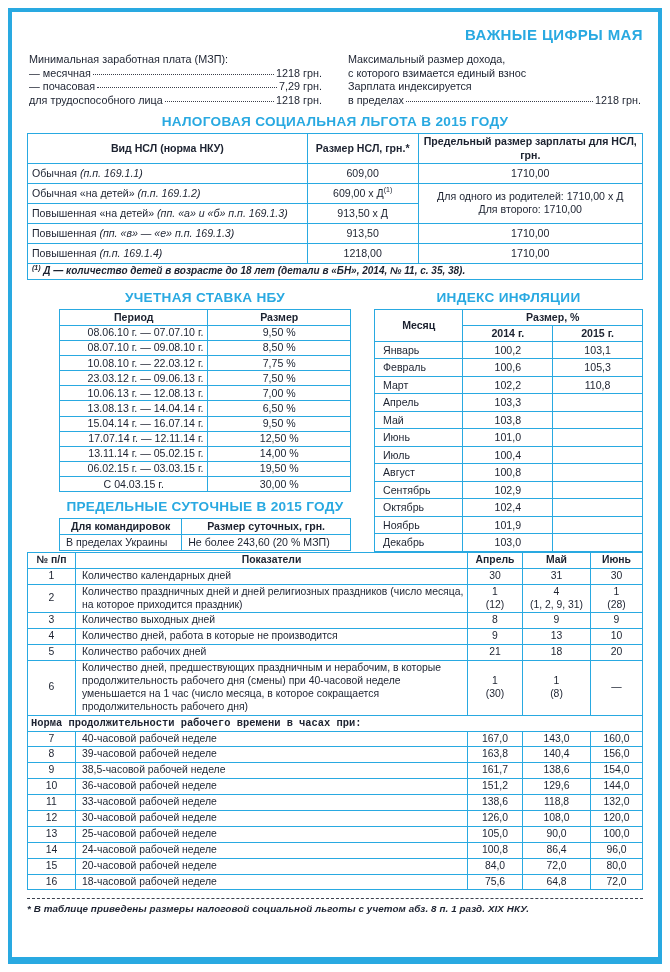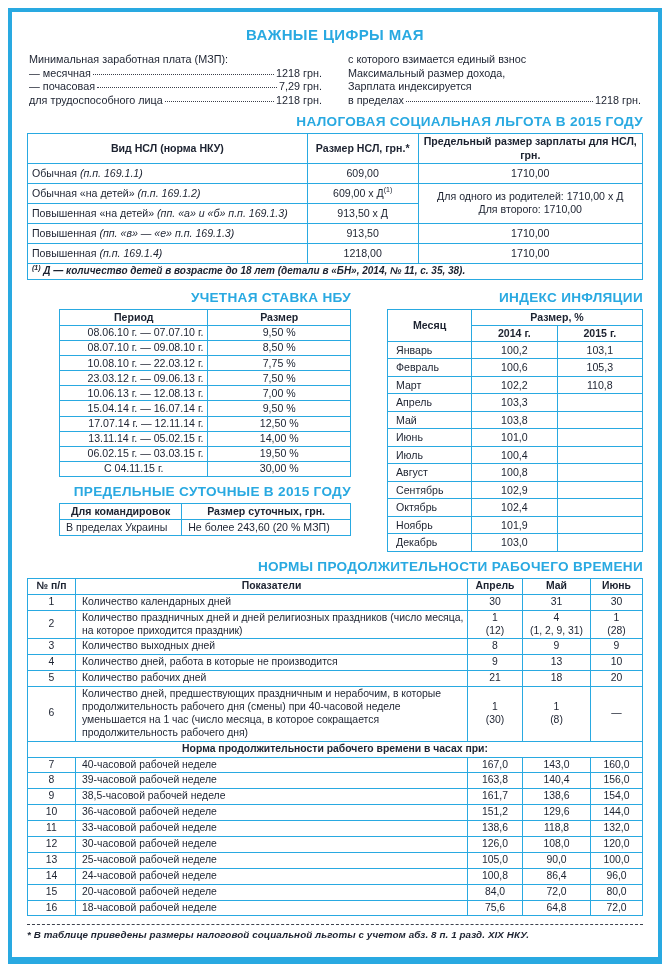--- a/index.html
+++ b/index.html
@@ -16,25 +16,25 @@
   }
   .page{position:relative;width:670px;height:972px;background:#fff;}
   .frame{
     position:absolute;left:8px;top:8px;right:8px;bottom:8px;
     border:4px solid var(--accent);
     border-bottom-width:7px;
     padding:12px 15px 6px 15px;
     overflow:hidden;
   }
   .h1{
-    color:var(--accent);font-weight:bold;font-size:15px;text-align:center;
+    color:var(--accent);font-weight:bold;font-size:15px;text-align:right;
     letter-spacing:.4px;margin:2px 0 10px 0;
   }
   .h2{
-    color:var(--accent);font-weight:bold;font-size:13.6px;text-align:right;
+    color:var(--accent);font-weight:bold;font-size:13.6px;text-align:center;
     letter-spacing:.3px;margin:7px 0 4px 0;white-space:nowrap;
   }
   
   .figures{display:flex;gap:26px;margin:0 2px 6px 2px;}
   .fig-col{flex:1 1 0;}
   .fig-line{display:flex;align-items:baseline;font-size:10.8px;line-height:13.6px;}
   .fig-text{white-space:nowrap;}
   .fig-dots{flex:1 1 auto;min-width:6px;margin:0 2px;border-bottom:1.3px dotted #3a3f4a;transform:translateY(-2px);}
   .fig-value{white-space:nowrap;}
   
@@ -47,34 +47,34 @@
   .tbl th{font-weight:bold;text-align:center;}
   .ctr{text-align:center;}
   .left{text-align:left;}
   .pre{white-space:pre-line;}
   .it{font-style:italic;margin-top:44px;}
   sup{font-size:7px;vertical-align:super;line-height:0;}
   
   .nsl td{height:20px;}
   .nsl .tfoot{font-weight:bold;font-style:italic;font-size:10px;text-align:left;height:16px;}
   
-  .twocol{display:flex;gap:28px;align-items:flex-start;margin-top:3px;padding-left:32px;}
+  .twocol{display:flex;gap:15px;align-items:flex-start;margin-top:3px;padding-left:32px;}
   .colL{width:292px;flex:0 0 292px;}
   .colR{flex:1 1 auto;margin-left:8px;}
   .nbu td{height:13.6px;padding-top:0.5px;padding-bottom:0.5px;}
   .nbu td.period{padding-left:7px;text-align:right;}
   .inf td{height:17.5px;}
   .inf td.month{padding-left:8px;}
   .pd td{height:15px;}
   .pd td.left{padding-left:6px;}
   
   .wt th,.wt td{font-size:10.4px;padding:1px 3px;}
   .wt td.lbl{text-align:left;padding-left:6px;}
   .wt td.num{height:15px;}
-  .wt .sec{font-weight:bold;text-align:center;height:15px;}
+  .wt .sec{font-weight:bold;text-align:left;height:15px;font-family:Liberation Mono, monospace;}
   
   .dashline{border-top:1.6px dashed var(--dash);margin:8px 0 4px 0;}
   .pagefoot{font-size:9.8px;font-weight:bold;font-style:italic;letter-spacing:.1px;}
 </style>
 </head>
 <body>
 
 <div class="page">
   <div class="frame">
 
@@ -96,24 +96,24 @@
             <span class="fig-value">7,29 грн.</span>
           </div>
           <div class="fig-line">
             <span class="fig-text">для трудоспособного лица</span>
             <span class="fig-dots"></span>
             <span class="fig-value">1218 грн.</span>
           </div>
         </div>
       <div class="fig-col" id="fig-right">
           <div class="fig-line">
+            <span class="fig-text">Максимальный размер дохода,</span>
+          </div>
+          <div class="fig-line">
             <span class="fig-text">с которого взимается единый взнос</span>
-          </div>
-          <div class="fig-line">
-            <span class="fig-text">Максимальный размер дохода,</span>
           </div>
           <div class="fig-line">
             <span class="fig-text">Зарплата индексируется</span>
           </div>
           <div class="fig-line">
             <span class="fig-text">в пределах</span>
             <span class="fig-dots"></span>
             <span class="fig-value">1218 грн.</span>
           </div>
         </div>
@@ -196,37 +196,41 @@
               </tr>
               <tr>
                 <td class="left period">23.03.12 г. — 09.06.13 г.</td>
                 <td class="ctr">7,50 %</td>
               </tr>
               <tr>
                 <td class="left period">10.06.13 г. — 12.08.13 г.</td>
                 <td class="ctr">7,00 %</td>
               </tr>
               <tr>
+                <td class="left period">13.08.13 г. — 14.04.14 г.</td>
+                <td class="ctr">6,50 %</td>
+              </tr>
+              <tr>
                 <td class="left period">15.04.14 г. — 16.07.14 г.</td>
                 <td class="ctr">9,50 %</td>
               </tr>
               <tr>
                 <td class="left period">17.07.14 г. — 12.11.14 г.</td>
                 <td class="ctr">12,50 %</td>
               </tr>
               <tr>
                 <td class="left period">13.11.14 г. — 05.02.15 г.</td>
                 <td class="ctr">14,00 %</td>
               </tr>
               <tr>
                 <td class="left period">06.02.15 г. — 03.03.15 г.</td>
                 <td class="ctr">19,50 %</td>
               </tr>
               <tr>
-                <td class="ctr">С 04.11.15 г.</td>
+                <td class="ctr">С 04.03.15 г.</td>
                 <td class="ctr">30,00 %</td>
               </tr>
             </tbody>
         </table>
 
         <div class="h2">ПРЕДЕЛЬНЫЕ СУТОЧНЫЕ В 2015 ГОДУ</div>
         <table class="tbl pd">
           <colgroup>
               <col style="width:42%">
               <col>
@@ -323,21 +327,20 @@
               <tr>
                 <td class="left month">Декабрь</td>
                 <td class="ctr">103,0</td>
                 <td class="ctr"></td>
               </tr>
             </tbody>
         </table>
       </div>
     </div>
 
-    <div class="h2">НОРМЫ ПРОДОЛЖИТЕЛЬНОСТИ РАБОЧЕГО ВРЕМЕНИ</div>
     <table class="tbl wt">
       <colgroup>
           <col style="width:48px">
           <col>
           <col style="width:55px">
           <col style="width:68px">
           <col style="width:52px">
         </colgroup>
       <thead>
         <tr>

